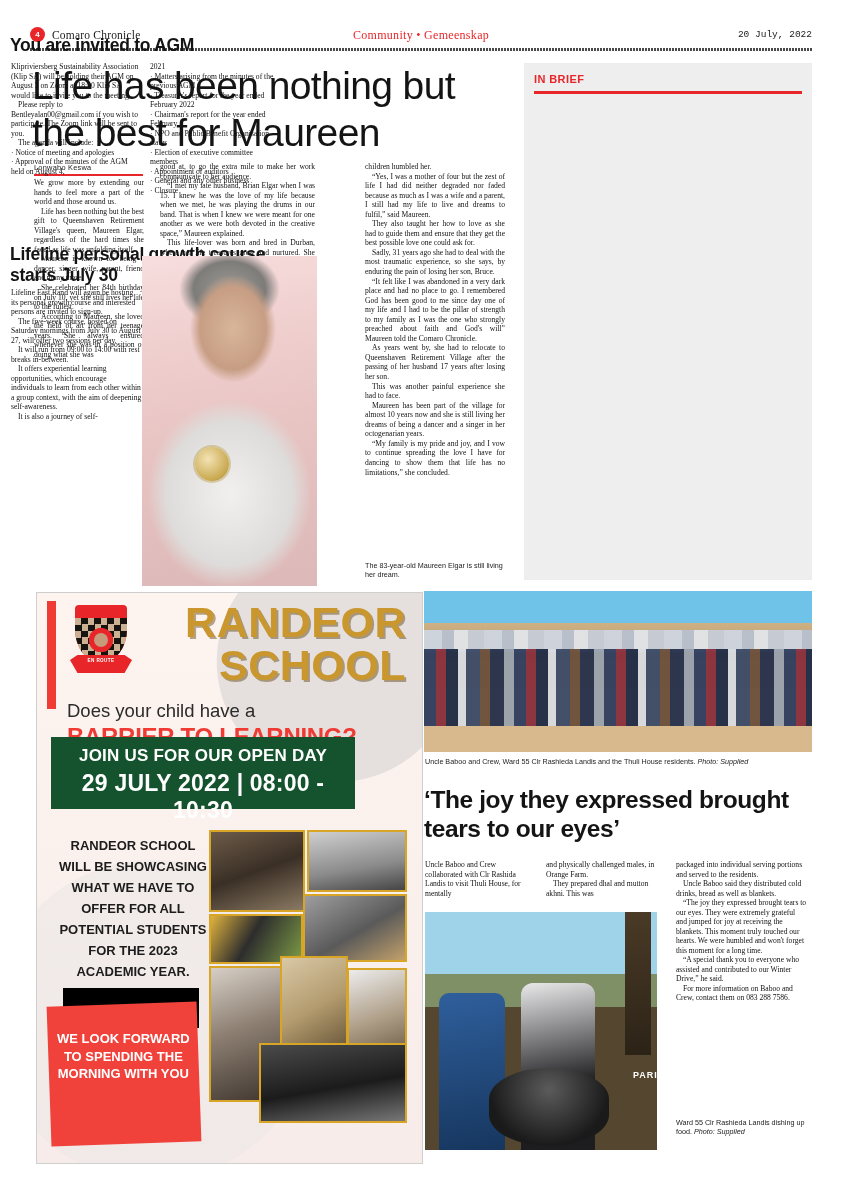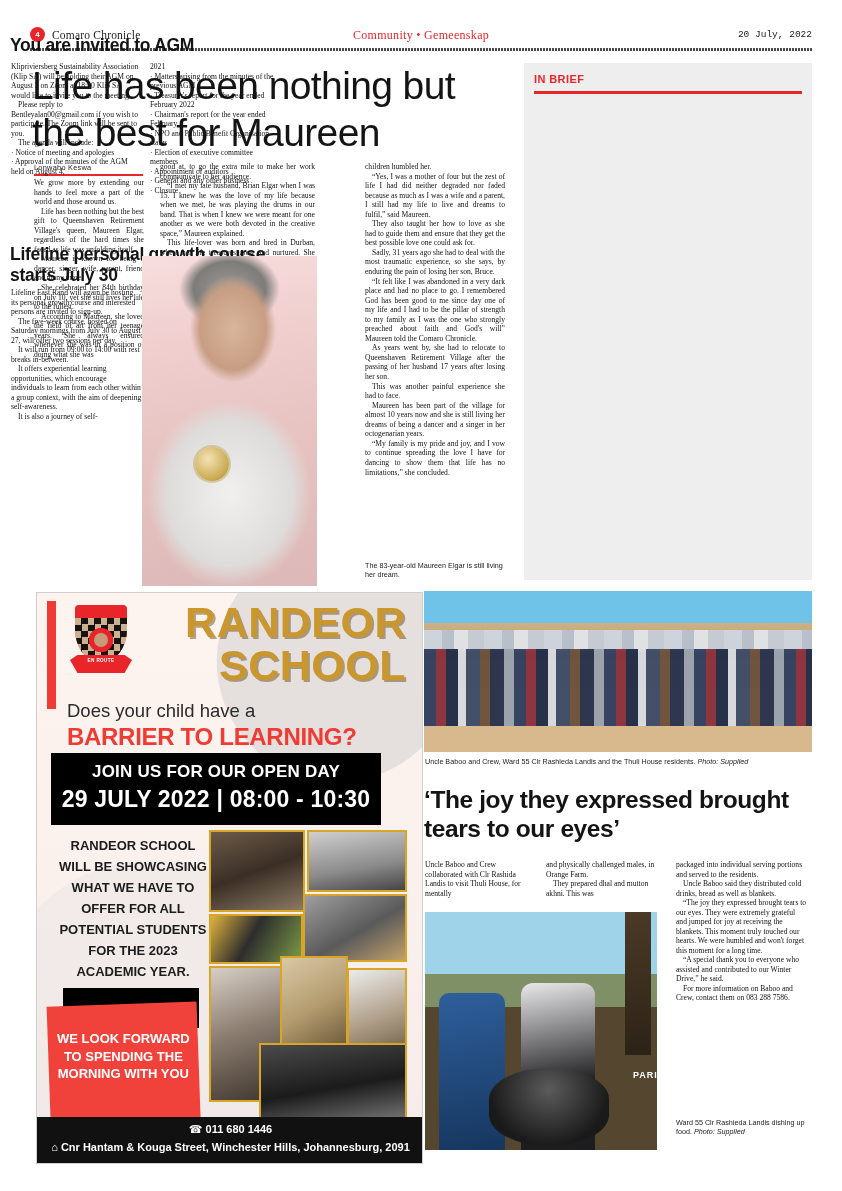--- a/index.html
+++ b/index.html
@@ -154,21 +154,21 @@
   }
   .ad-sub1 {
     position:absolute; left:30px; top:107px;
     font-family:"Liberation Sans", sans-serif; font-size:18.5px; color:#2b2b2b; font-weight:400;
   }
   .ad-sub2 {
     position:absolute; left:30px; top:130px;
     font-family:"Liberation Sans", sans-serif; font-size:24px; font-weight:700; color:#ef3b33; letter-spacing:-.3px;
   }
   .ad-band {
-    position:absolute; left:14px; top:160px; width:330px; height:72px; background:#000000;
+    position:absolute; left:14px; top:144px; width:304px; height:72px; background:#14532d;
   }
   .ad-band .l1{
     position:absolute; left:0; right:0; top:9px; text-align:center; color:#fff;
     font-family:"Liberation Sans",sans-serif; font-weight:700; font-size:17px; letter-spacing:.2px;
   }
   .ad-band .l2{
     position:absolute; left:0; right:0; top:33px; text-align:center; color:#fff;
     font-family:"Liberation Sans",sans-serif; font-weight:700; font-size:23px; letter-spacing:.2px;
   }
   .ad-blurb {
@@ -389,30 +389,20 @@
       <div class="ph ph1"></div>
       <div class="ph ph2"></div>
       <div class="ph ph3"></div>
       <div class="ph ph4"></div>
       <div class="ph ph5"></div>
       <div class="ph ph6"></div>
       <div class="ph ph7"></div>
       <div class="ph ph8"></div>
     </div>
 
-    <div class="ad-footer">
-      <div class="ln1">
-        <span class="ic">☎</span>
-        <span>011 680 1446</span>
-      </div>
-      <div class="ln2">
-        <span class="ic">⌂</span>
-        <span>Cnr Hantam &amp; Kouga Street, Winchester Hills, Johannesburg, 2091</span>
-      </div>
-    </div>
   </div>
 
   <div class="bphoto1">
     <div class="wall"></div>
     <div class="bundles"></div>
     <div class="crowd"></div>
   </div>
   <div class="cap1">
     <span>Uncle Baboo and Crew, Ward 55 Clr Rashieda Landis and the Thuli House residents.</span>
     <i>Photo: Supplied</i>

